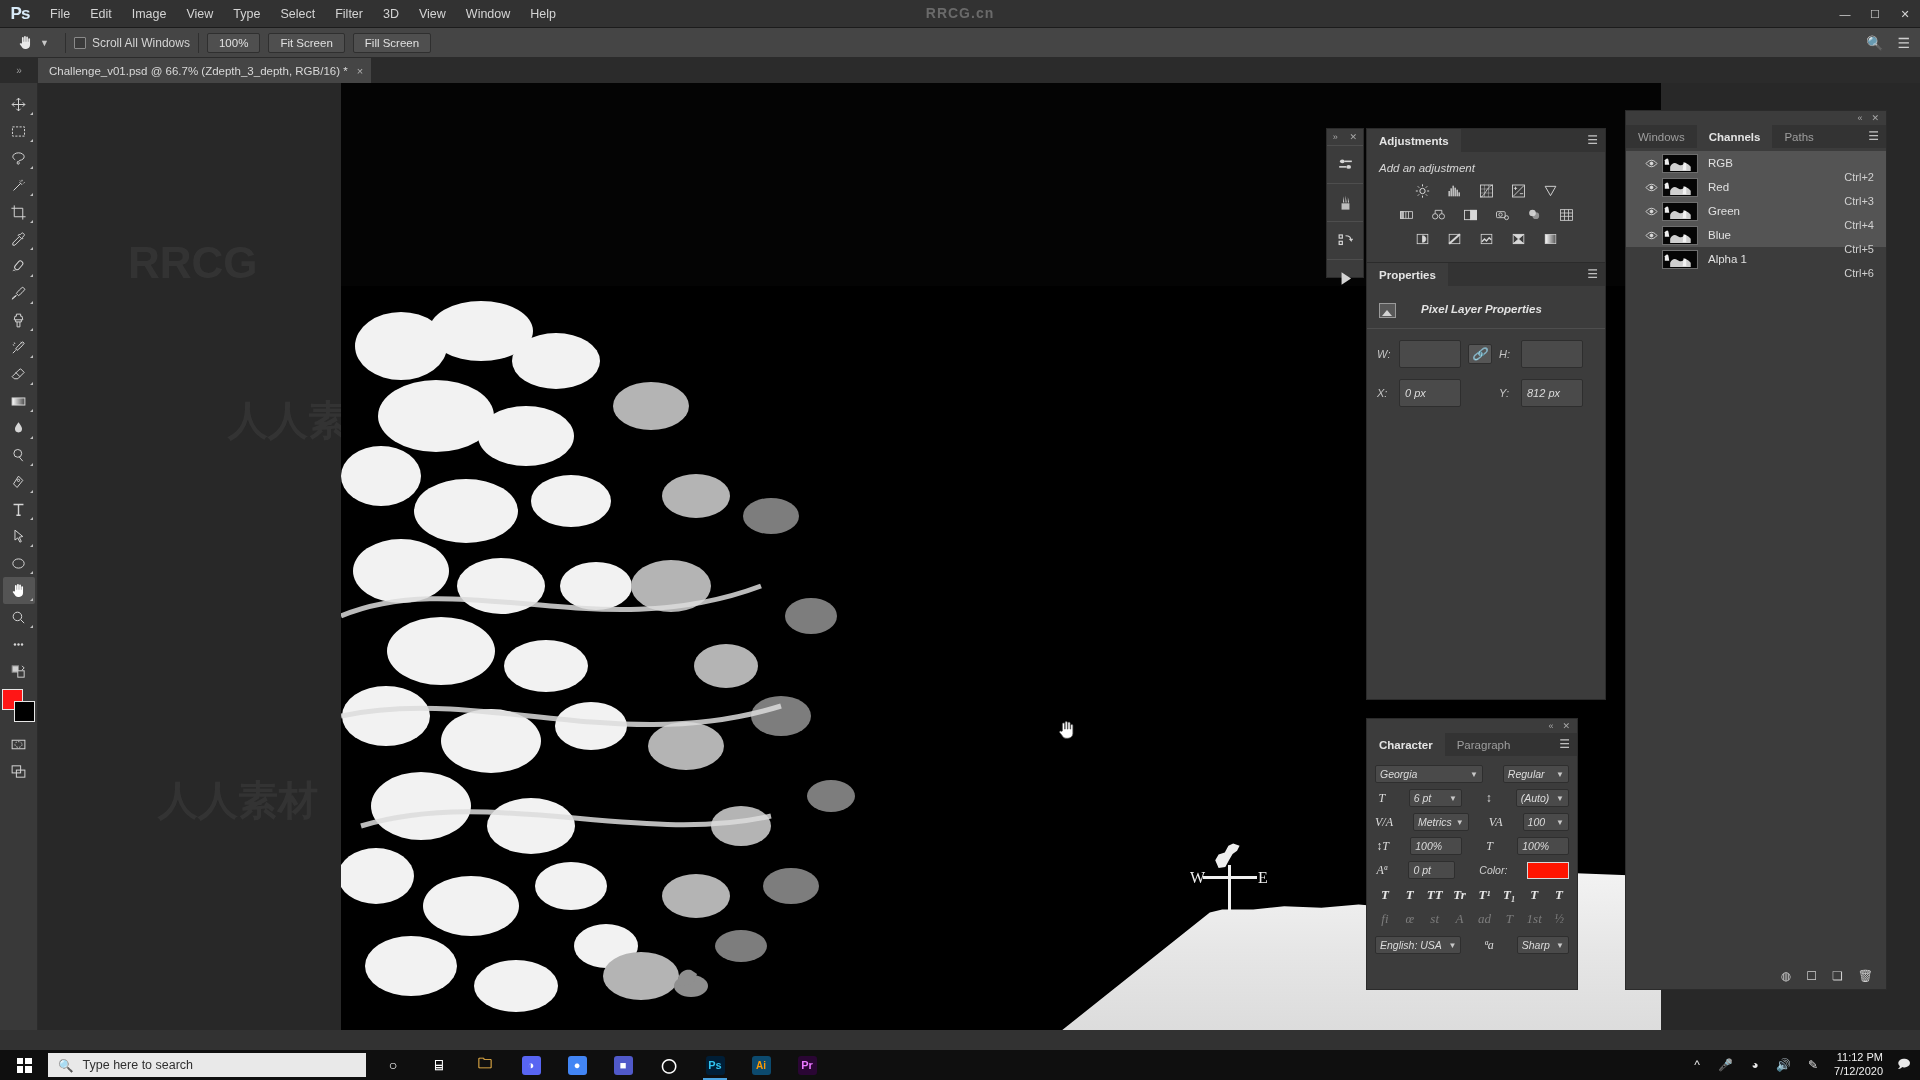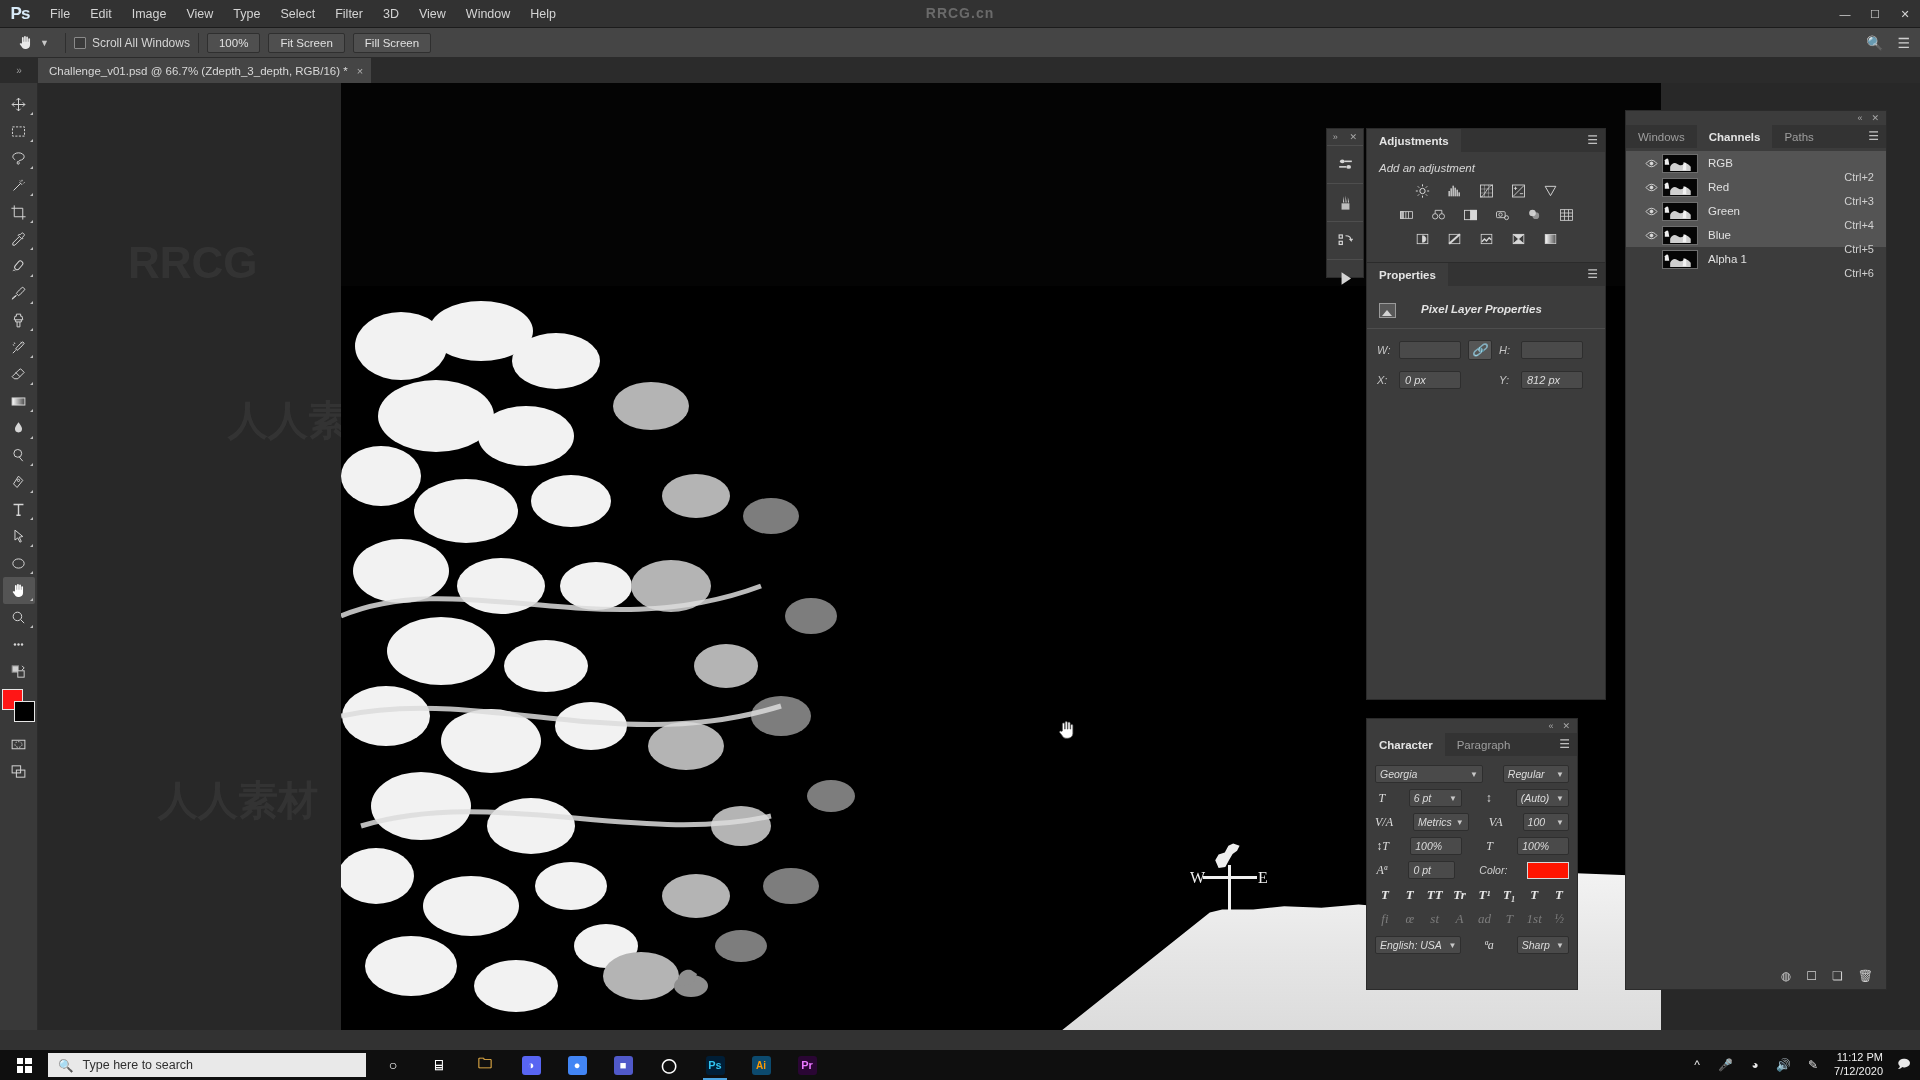--- a/index.html
+++ b/index.html
@@ -139,21 +139,21 @@
 
   
   .prop-panel { left: 1366px; top: 262px; width: 240px; height: 438px; }
   .prop-head { display: flex; align-items: flex-start; gap: 25px; padding: 9px 4px 10px 2px; }
   .prop-thumb { width: 17px; height: 15px; border: 1px solid #9a9a9a; background: #585858; position: relative; }
   .prop-thumb::after { content:""; position:absolute; left:2px; bottom:1px; width:0;height:0;border-left:5px solid transparent;border-right:5px solid transparent;border-bottom:6px solid #d2d2d2;}
   .prop-title { font-size: 11.5px; color: #e2e2e2; font-weight: bold; }
   .prop-divider { height: 1px; background: #4e4e4e; margin: 0 -10px 11px; }
   .field-row { display: flex; align-items: center; margin-bottom: 11px; }
   .f-label { width: 22px; font-size: 11px; color: #c4c4c4; }
-  .f-input { height: 18px; background: #4a4a4a; border: 1px solid #2e2e2e; border-radius: 2px; color: #dcdcdc; font-size: 11px; padding: 0 5px; display: flex; align-items: center; }
+  .f-input { height: 28px; background: #4a4a4a; border: 1px solid #2e2e2e; border-radius: 2px; color: #dcdcdc; font-size: 11px; padding: 0 5px; display: flex; align-items: center; }
   .link-btn { width: 24px; height: 20px; background: #565656; border: 1px solid #2e2e2e; border-radius: 2px; display: flex; align-items: center; justify-content: center; color: #e0e0e0; font-size: 12px; margin: 0 7px; }
 
   
   .chan-panel { left: 1625px; top: 110px; width: 262px; height: 880px; }
   .chan-row { height: 24px; display: flex; align-items: center; padding-left: 14px; }
   .chan-row.sel { background: #545454; }
   .eye { width: 22px; display: flex; align-items: center; justify-content: center; color: #d8d8d8; font-size: 11px; }
   .chan-thumb { width: 36px; height: 19px; background: #0b0b0b; border: 1px solid #6e6e6e; margin-right: 10px; position: relative; overflow: hidden; }
   .chan-name { flex: 1; font-size: 11.5px; color: #e0e0e0; }
   .chan-key { font-size: 11px; color: #d0d0d0; padding-right: 12px; margin-top: 28px; }

